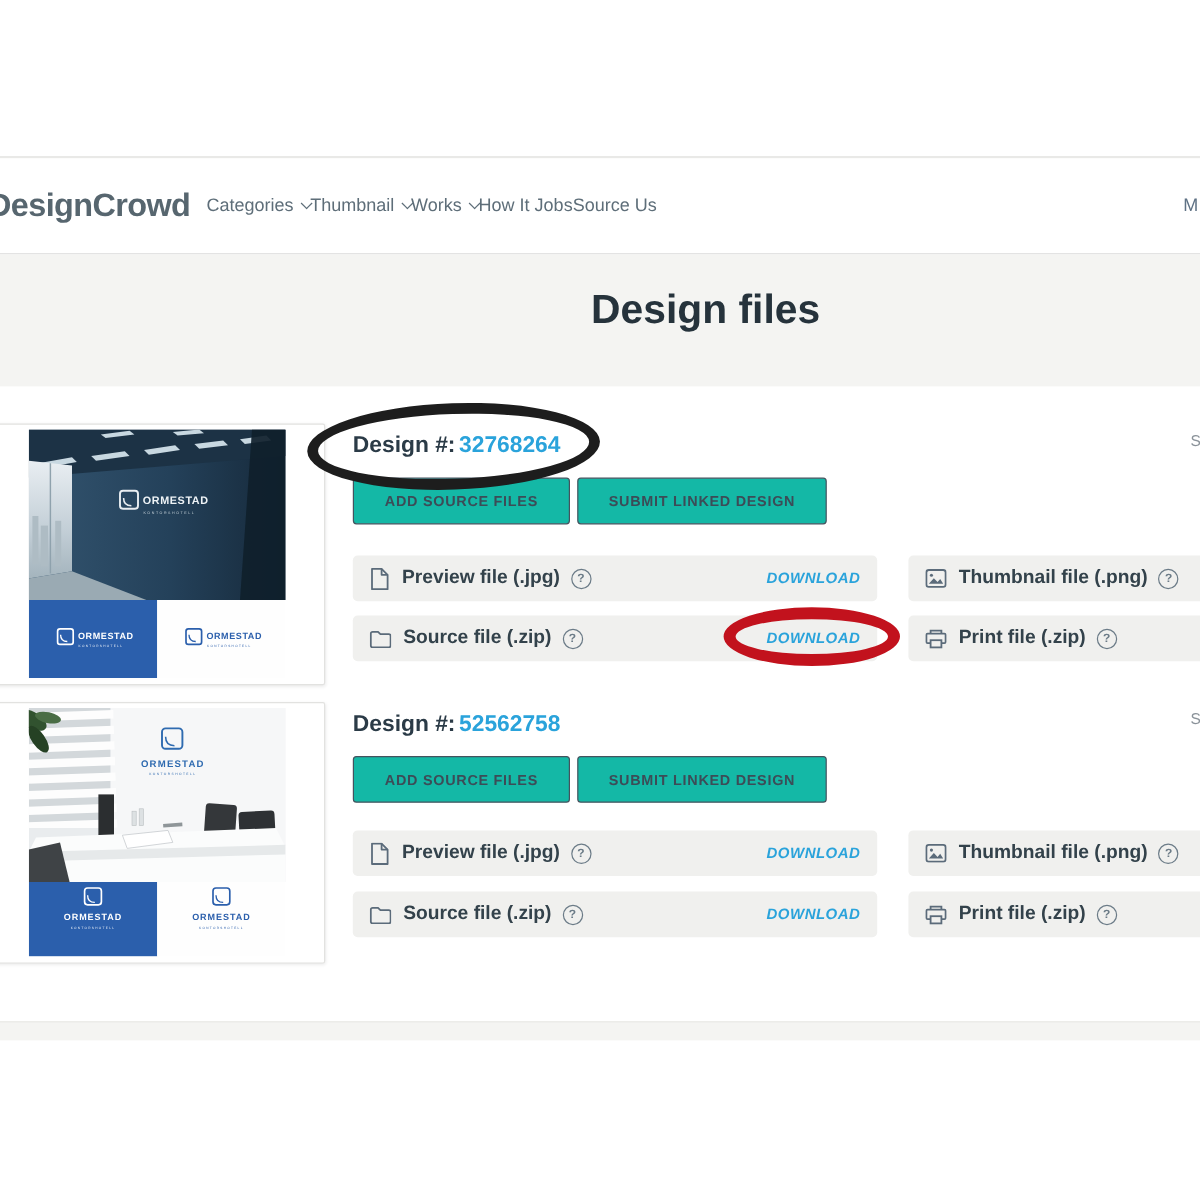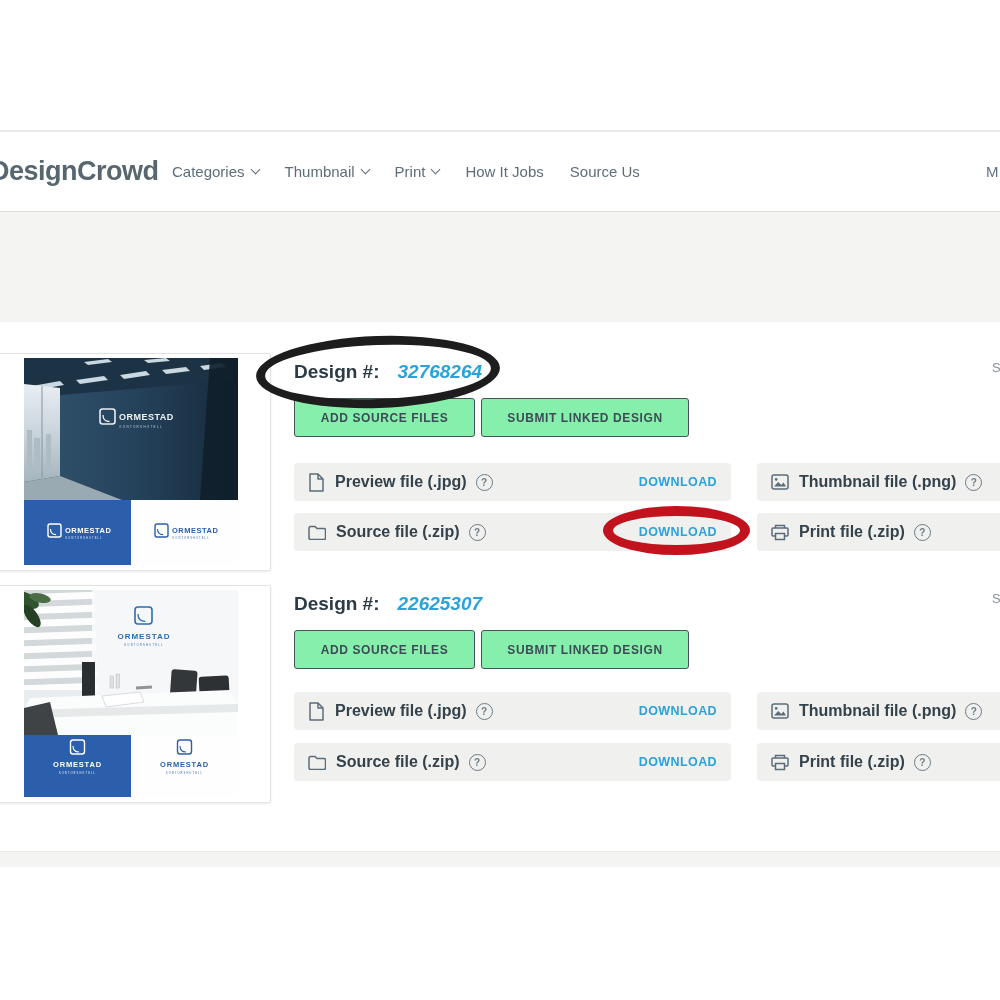--- a/index.html
+++ b/index.html
@@ -5,44 +5,44 @@
   html,body { margin:0; padding:0; background:#fff; }
   #screen {
     position:relative; width:1000px; height:1000px; overflow:hidden;
     background:#ffffff; font-family:"Liberation Sans", sans-serif;
   }
   
   .top-line { position:absolute; left:0; top:130px; width:1000px; height:2px; background:#e9e9e7; }
   
   .nav { position:absolute; left:0; top:132px; width:1000px; height:79px; background:#fff; border-bottom:1px solid #dddddc; }
   .logo { position:absolute; left:-10px; top:24px; font-size:27px; font-weight:bold; color:#57666f; letter-spacing:-0.5px; cursor:pointer; }
-  .menu { position:absolute; left:172px; top:0; height:79px; display:flex; align-items:center; gap:26px; }
+  .menu { position:absolute; left:172px; top:0; height:79px; display:flex; align-items:center; }
   .navitem { color:#5e6e79; font-size:15px; display:flex; align-items:center; cursor:pointer; white-space:nowrap; }
   .chev { width:6px; height:6px; border-right:1.7px solid #5e6e79; border-bottom:1.7px solid #5e6e79; transform:rotate(45deg); margin-left:7px; margin-top:-4px; }
   .nav-right { position:absolute; left:986px; top:0; height:79px; display:flex; align-items:center; color:#5f7285; font-size:15px; cursor:pointer; }
   
   .header-band { position:absolute; left:0; top:212px; width:1000px; height:110px; background:#f4f4f2; }
   .page-title { position:absolute; left:588px; top:239px; transform:translateX(-50%); font-size:34px; font-weight:bold; color:#26333c; white-space:nowrap; }
   
   .card { position:absolute; left:-60px; width:331px; height:218px; background:#fff; border:1px solid #e2e2e0; border-radius:2px; box-shadow:0 1px 3px rgba(0,0,0,.08); box-sizing:border-box; }
   .thumb { position:absolute; left:83px; top:4px; cursor:pointer; }
   
   .dtitle { position:absolute; left:294px; font-size:19px; font-weight:bold; color:#2b3b47; white-space:nowrap; }
-  .dnum { color:#2aa3db; margin-left:18px; cursor:pointer;font-style:italic; }
-  .btn { position:absolute; height:39px; background:#86efac; border:1px solid #44535e; border-radius:3px; color:#3c4c57;
+  .dnum { color:#2aa3db; margin-left:3px; cursor:pointer; }
+  .btn { position:absolute; height:39px; background:#14b8a6; border:1px solid #44535e; border-radius:3px; color:#3c4c57;
          font-size:12px; font-weight:bold; letter-spacing:.6px; display:flex; align-items:center; justify-content:center;
          box-sizing:border-box; cursor:pointer; white-space:nowrap; }
   
   .frow { position:absolute; height:38px; background:#f0f0ee; border-radius:4px; display:flex; align-items:center;
           padding:0 14px; box-sizing:border-box; }
   .ficon { flex:0 0 auto; margin-right:10px; display:flex; align-items:center; }
   .flabel { font-size:16px; font-weight:bold; color:#33424b; white-space:nowrap; }
   .help { width:15px; height:15px; border:1.5px solid #6b7b87; border-radius:50%; color:#6b7b87; font-size:10px; font-weight:bold;
           display:inline-flex; align-items:center; justify-content:center; margin-left:9px; flex:0 0 auto; cursor:pointer; }
-  .dl { margin-left:auto; font-size:12.5px; font-weight:bold; color:#2aa3db; letter-spacing:.4px; cursor:pointer; white-space:nowrap; }
+  .dl { margin-left:auto; font-size:12.5px; font-weight:bold; color:#2aa3db; letter-spacing:.4px; cursor:pointer; white-space:nowrap;font-style:italic; }
   .trunc { position:absolute; left:992px; color:#8a9299; font-size:13px; cursor:pointer; }
   
   .bottom-band { position:absolute; left:0; top:851px; width:1000px; height:15px; background:#f4f4f2; border-top:1px solid #e9e9e7; }
   
   .ellipse { position:absolute; border-radius:50%; box-sizing:border-box; pointer-events:none; }
   .ellipse-black { left:256px; top:336px; width:244px; height:72px; border:9px solid #1d1d1d; transform:rotate(-2deg); }
   .ellipse-red { left:603px; top:506px; width:147px; height:49px; border:10px solid #c2121d; }
 </style>
 </head>
 <body>
@@ -56,34 +56,35 @@
     <div class="menu">
       <div class="navitem">
         <span>Categories</span>
         <span class="chev"></span>
       </div>
       <div class="navitem">
         <span>Thumbnail</span>
         <span class="chev"></span>
       </div>
       <div class="navitem">
-        <span>Print</span>
+        <span>Works</span>
         <span class="chev"></span>
       </div>
       <div class="navitem">
         <span>How It Jobs</span>
       </div>
       <div class="navitem">
         <span>Source Us</span>
       </div>
     </div>
     <div class="nav-right">M</div>
   </div>
 
   <div class="header-band"></div>
+  <div class="page-title">Design files</div>
 
   <div class="card" style="top:353px;">
     <svg class="thumb" width="214" height="207" viewBox="0 0 214 207">
       <defs>
         <linearGradient id="w1" x1="0" y1="0" x2="1" y2="0">
           <stop offset="0" stop-color="#33546f"></stop>
             <stop offset="0.55" stop-color="#24415a"></stop>
             <stop offset="1" stop-color="#16293a"></stop>
         </linearGradient>
         <linearGradient id="win1" x1="0" y1="0" x2="0" y2="1">
@@ -239,21 +240,21 @@
       <g>
         <rect x="153.5" y="150" width="14" height="14" rx="2.5" fill="none" stroke="#2b5fac" stroke-width="1.4"></rect>
         <path d="M156 156 q0 6 6 6" fill="none" stroke="#2b5fac" stroke-width="1.1"></path>
         <text x="160.5" y="177" text-anchor="middle" font-size="7.5" font-weight="bold" fill="#2b5fac" letter-spacing="0.8">ORMESTAD</text>
         <text x="160.5" y="184" text-anchor="middle" font-size="2.6" fill="#2b5fac" letter-spacing="1.1">KONTORSHOTELL</text>
       </g>
     </svg>
   </div>
 
   <div class="dtitle" style="top:593px;">
-    <span>Design #:</span><span class="dnum">22625307</span>
+    <span>Design #:</span><span class="dnum">52562758</span>
   </div>
   <div class="trunc" style="top:591px;">S</div>
 
   <div class="btn" style="left:294px; top:630px; width:181px;">ADD SOURCE FILES</div>
   <div class="btn" style="left:481px; top:630px; width:208px;">SUBMIT LINKED DESIGN</div>
 
   <div class="frow" style="left:294px; top:692px; width:437px;">
     <span class="ficon">
       <svg width="17" height="19" viewBox="0 0 17 19">
           <path d="M2 1 h8 l5 5 v12 h-13 z" fill="none" stroke="#5b6b7a" stroke-width="1.5" stroke-linejoin="round"></path>

